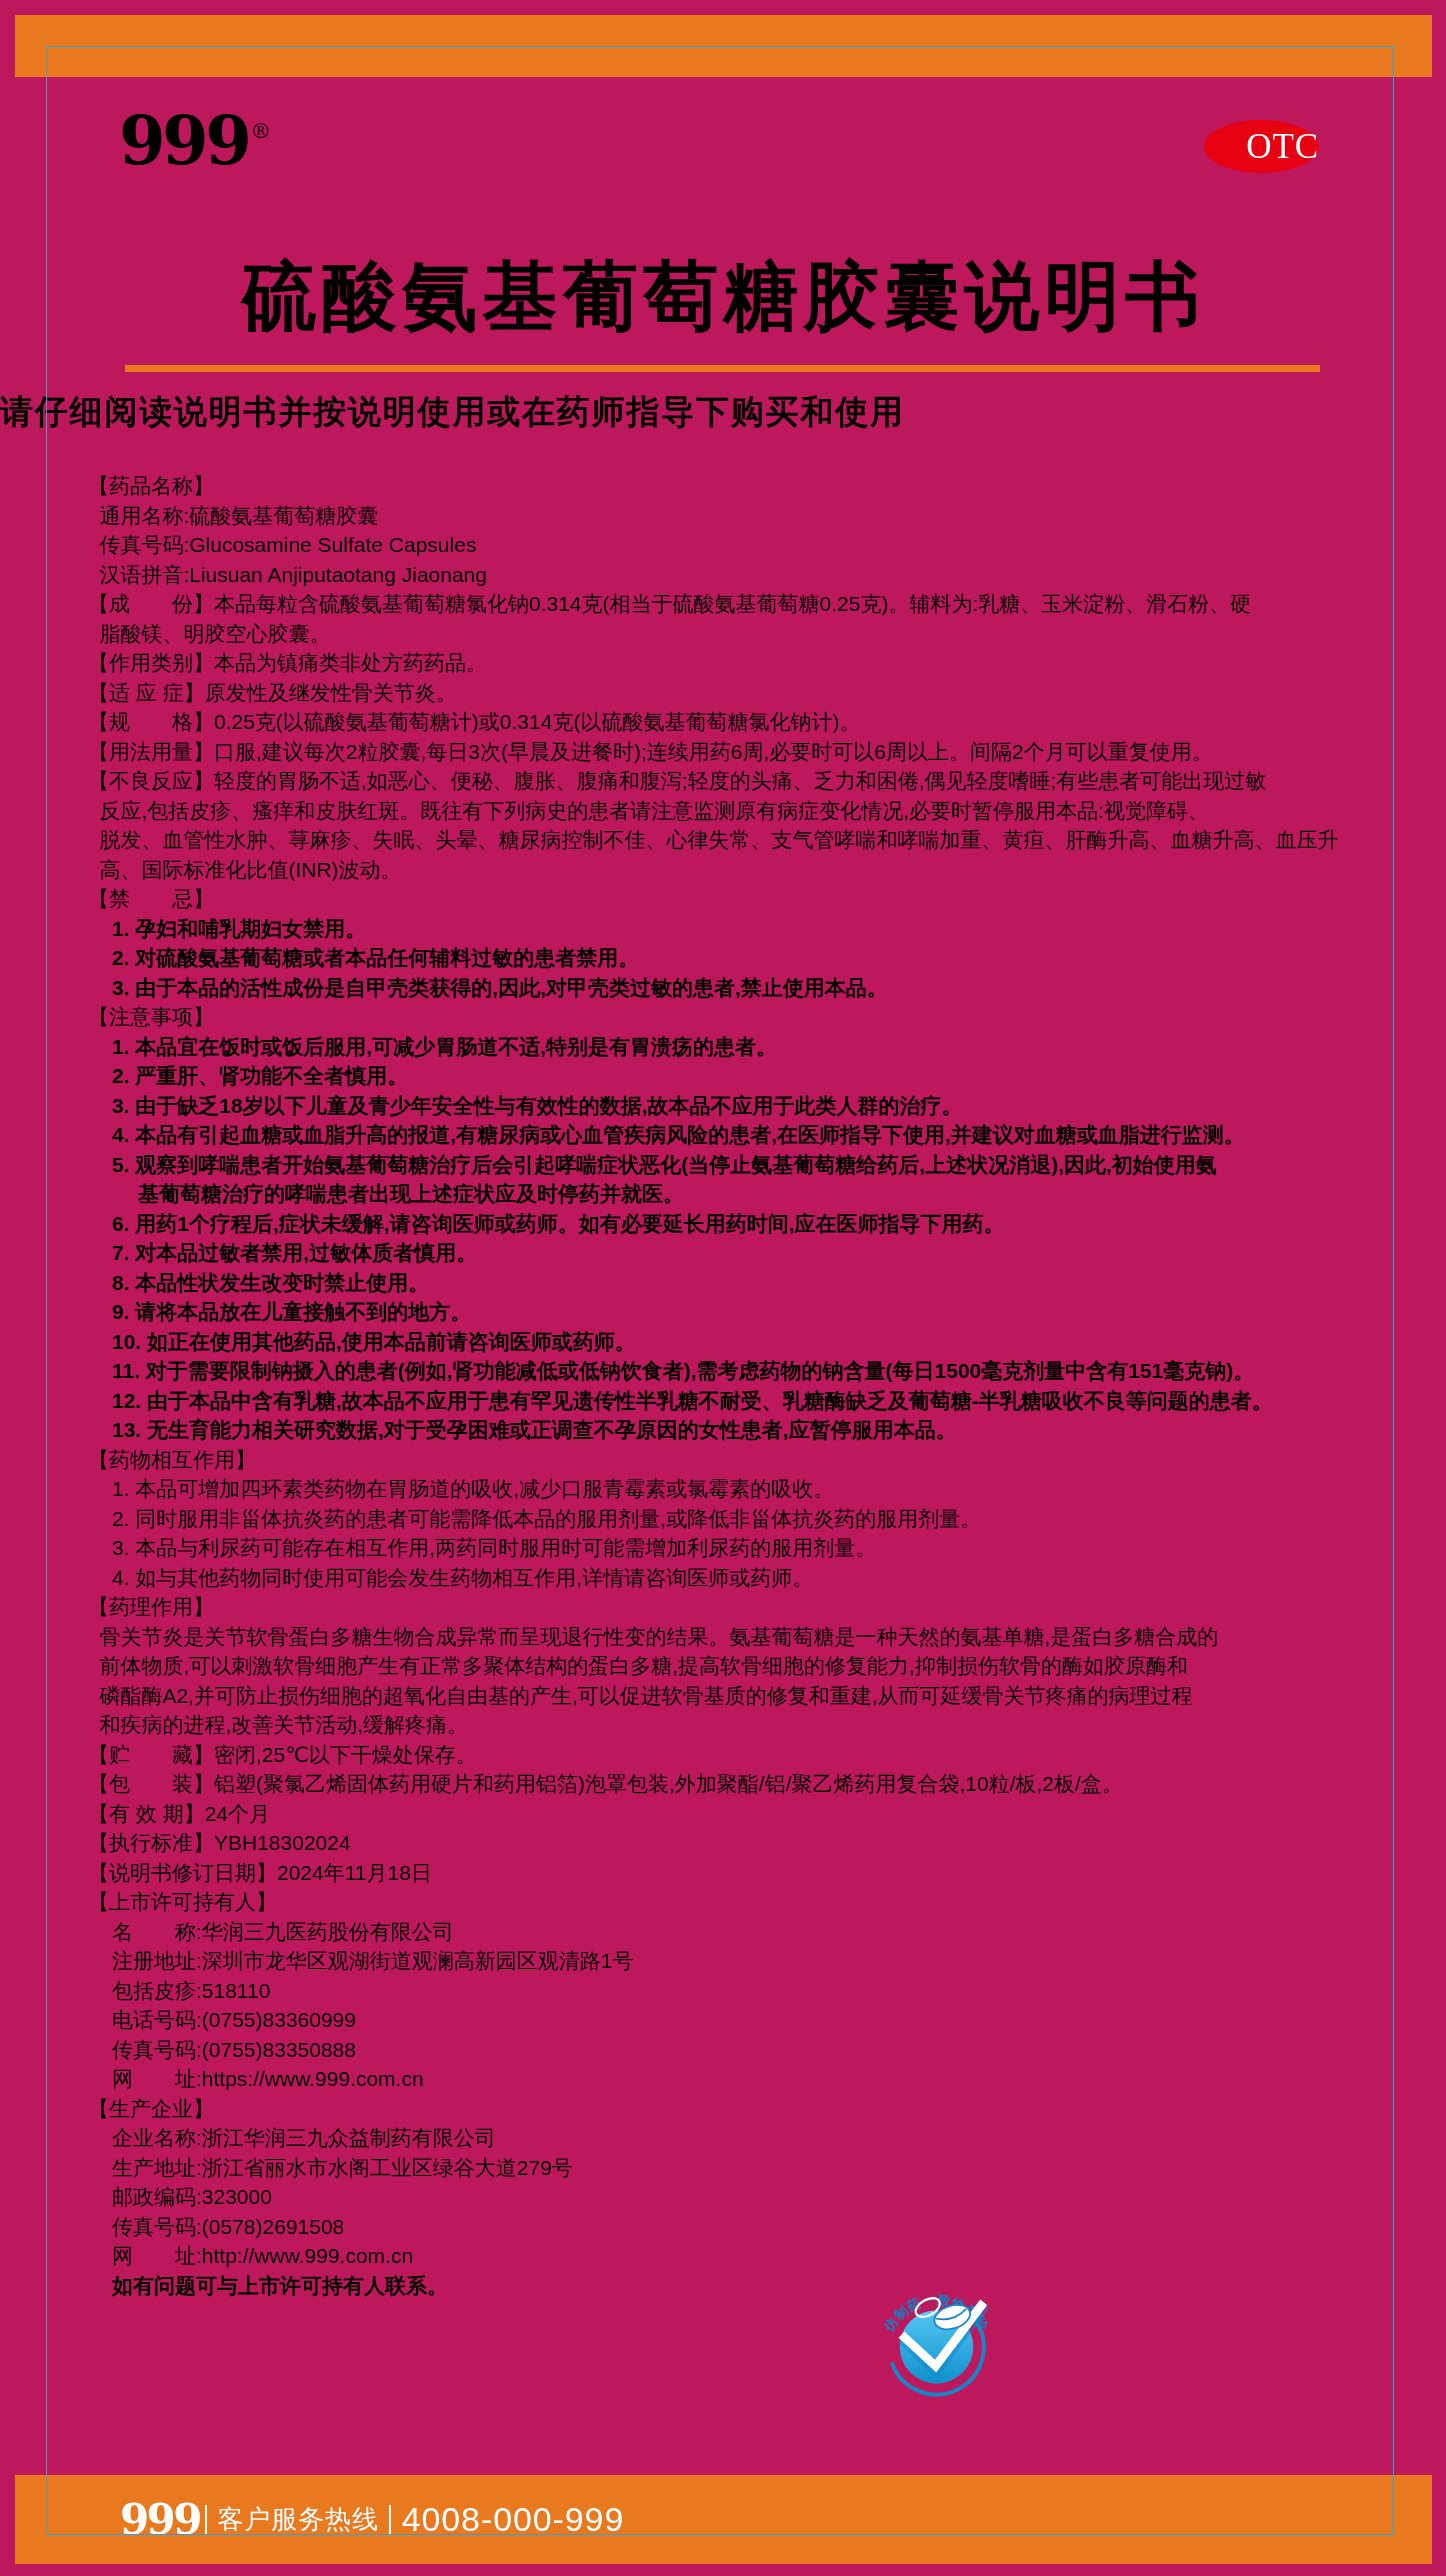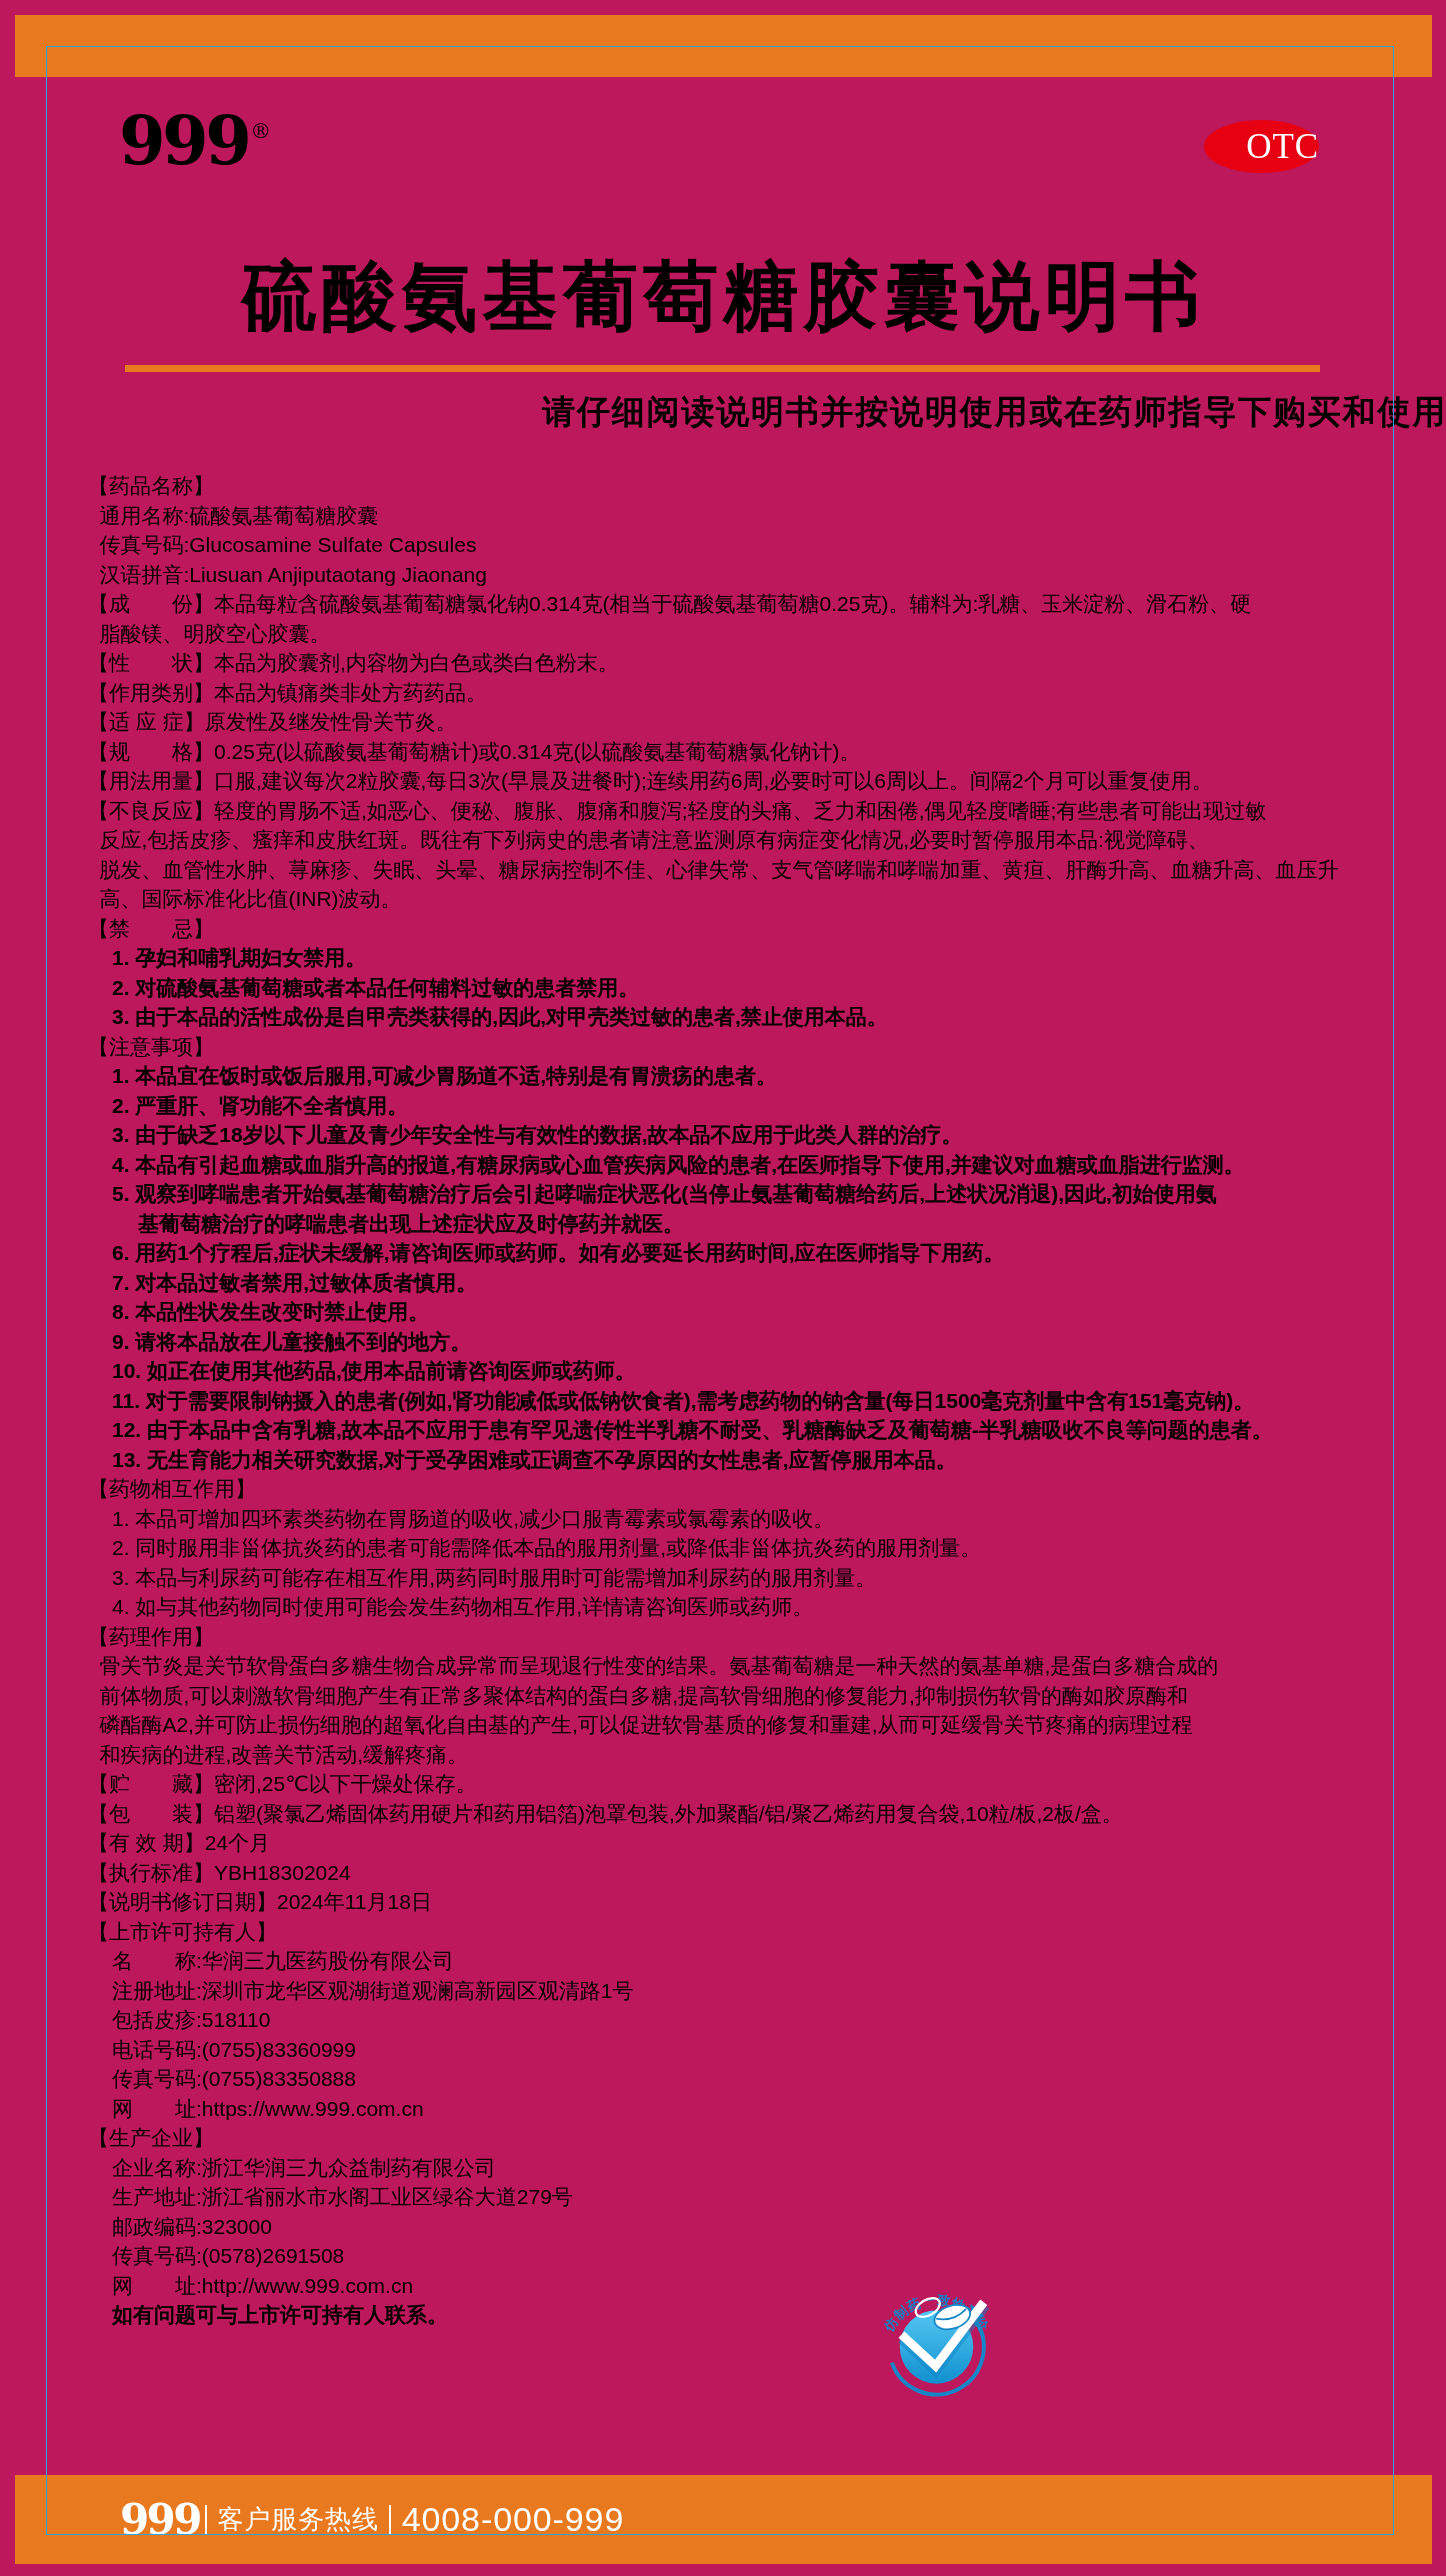--- a/index.html
+++ b/index.html
@@ -18,21 +18,21 @@
   .frame{position:absolute;left:46px;top:46px;width:1346px;height:2487px;border:1.8px solid #2BA6DC;pointer-events:none;}
   
   .brand{position:absolute;left:119px;top:107px;font-family:"DejaVu Serif","Liberation Serif",serif;font-weight:700;font-size:67px;letter-spacing:-3.5px;line-height:1;}
   .brand sup{font-size:21px;font-weight:400;letter-spacing:0;vertical-align:26px;margin-left:1.8px;}
   
   .otc{position:absolute;left:1204px;top:120px;width:115px;height:53px;background:#E60012;border-radius:50%;display:flex;align-items:center;justify-content:flex-end;
        color:#fff;font-family:"Liberation Serif","DejaVu Serif",serif;font-size:35px;line-height:1;letter-spacing:0.9px;}
   
   .doc-title{position:absolute;left:0;top:253px;width:100%;text-align:center;font-size:75px;font-weight:bold;letter-spacing:5.3px;line-height:1.15;}
   .title-rule{position:absolute;left:125px;top:365px;width:1195px;height:7px;background:#E8791F;}
-  .doc-subtitle{position:absolute;left:0;top:390px;width:100%;text-align:right;font-size:33px;font-weight:bold;letter-spacing:1.8px;}
+  .doc-subtitle{position:absolute;left:0;top:390px;width:100%;text-align:left;font-size:33px;font-weight:bold;letter-spacing:1.8px;}
   
   .body-text{position:absolute;left:88px;top:471px;width:1283px;overflow:hidden;}
   .line{white-space:nowrap;height:29.5px;line-height:29.5px;font-size:21px;}
   .ind0{padding-left:0;}
   .ind1{padding-left:11.4px;}
   .ind2{padding-left:24px;}
   .ind3{padding-left:50px;}
   .b{font-weight:bold;}
   
   .cbadge{position:absolute;left:870px;top:2266px;width:133px;height:139px;}
@@ -60,21 +60,20 @@
   <div class="title-rule"></div>
   <div class="doc-subtitle">请仔细阅读说明书并按说明使用或在药师指导下购买和使用</div>
 
   <div class="body-text">
       <div class="line ind0">【药品名称】</div>
       <div class="line ind1">通用名称:硫酸氨基葡萄糖胶囊</div>
       <div class="line ind1">传真号码:Glucosamine Sulfate Capsules</div>
       <div class="line ind1">汉语拼音:Liusuan Anjiputaotang Jiaonang</div>
       <div class="line ind0">【成　　份】本品每粒含硫酸氨基葡萄糖氯化钠0.314克(相当于硫酸氨基葡萄糖0.25克)。辅料为:乳糖、玉米淀粉、滑石粉、硬</div>
       <div class="line ind1">脂酸镁、明胶空心胶囊。</div>
-      <div class="line ind0">【性　　状】本品为胶囊剂,内容物为白色或类白色粉末。</div>
       <div class="line ind0">【作用类别】本品为镇痛类非处方药药品。</div>
       <div class="line ind0">【适 应 症】原发性及继发性骨关节炎。</div>
       <div class="line ind0">【规　　格】0.25克(以硫酸氨基葡萄糖计)或0.314克(以硫酸氨基葡萄糖氯化钠计)。</div>
       <div class="line ind0">【用法用量】口服,建议每次2粒胶囊,每日3次(早晨及进餐时);连续用药6周,必要时可以6周以上。间隔2个月可以重复使用。</div>
       <div class="line ind0">【不良反应】轻度的胃肠不适,如恶心、便秘、腹胀、腹痛和腹泻;轻度的头痛、乏力和困倦,偶见轻度嗜睡;有些患者可能出现过敏</div>
       <div class="line ind1">反应,包括皮疹、瘙痒和皮肤红斑。既往有下列病史的患者请注意监测原有病症变化情况,必要时暂停服用本品:视觉障碍、</div>
       <div class="line ind1">脱发、血管性水肿、荨麻疹、失眠、头晕、糖尿病控制不佳、心律失常、支气管哮喘和哮喘加重、黄疸、肝酶升高、血糖升高、血压升</div>
       <div class="line ind1">高、国际标准化比值(INR)波动。</div>
       <div class="line ind0">【禁　　忌】</div>
       <div class="line ind2 b">1. 孕妇和哺乳期妇女禁用。</div>

